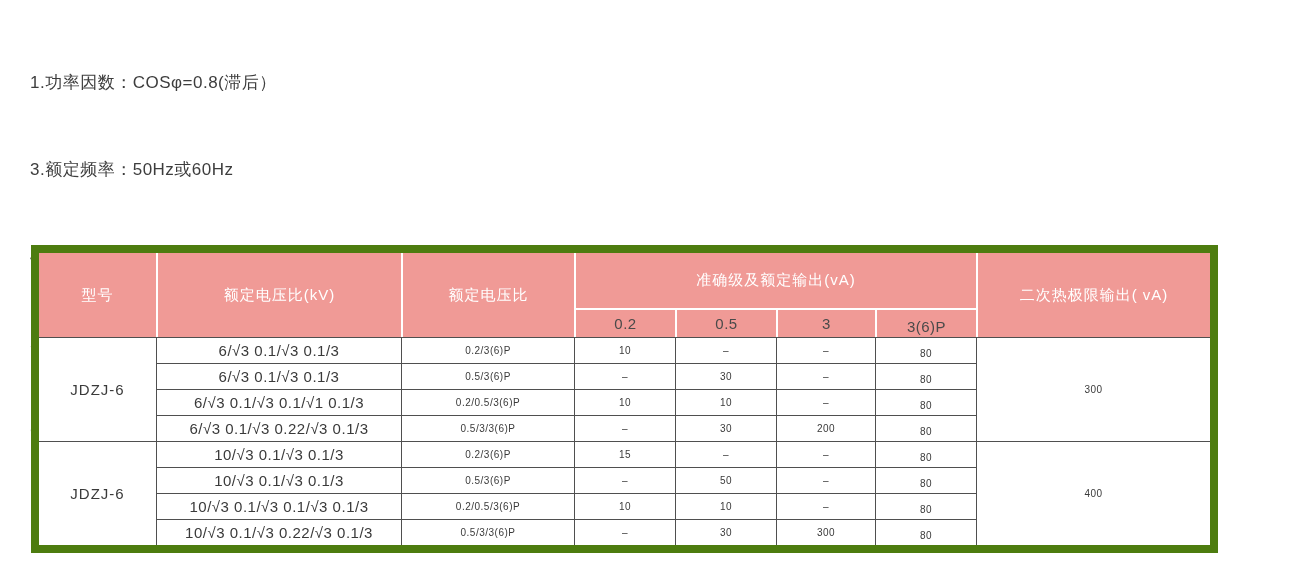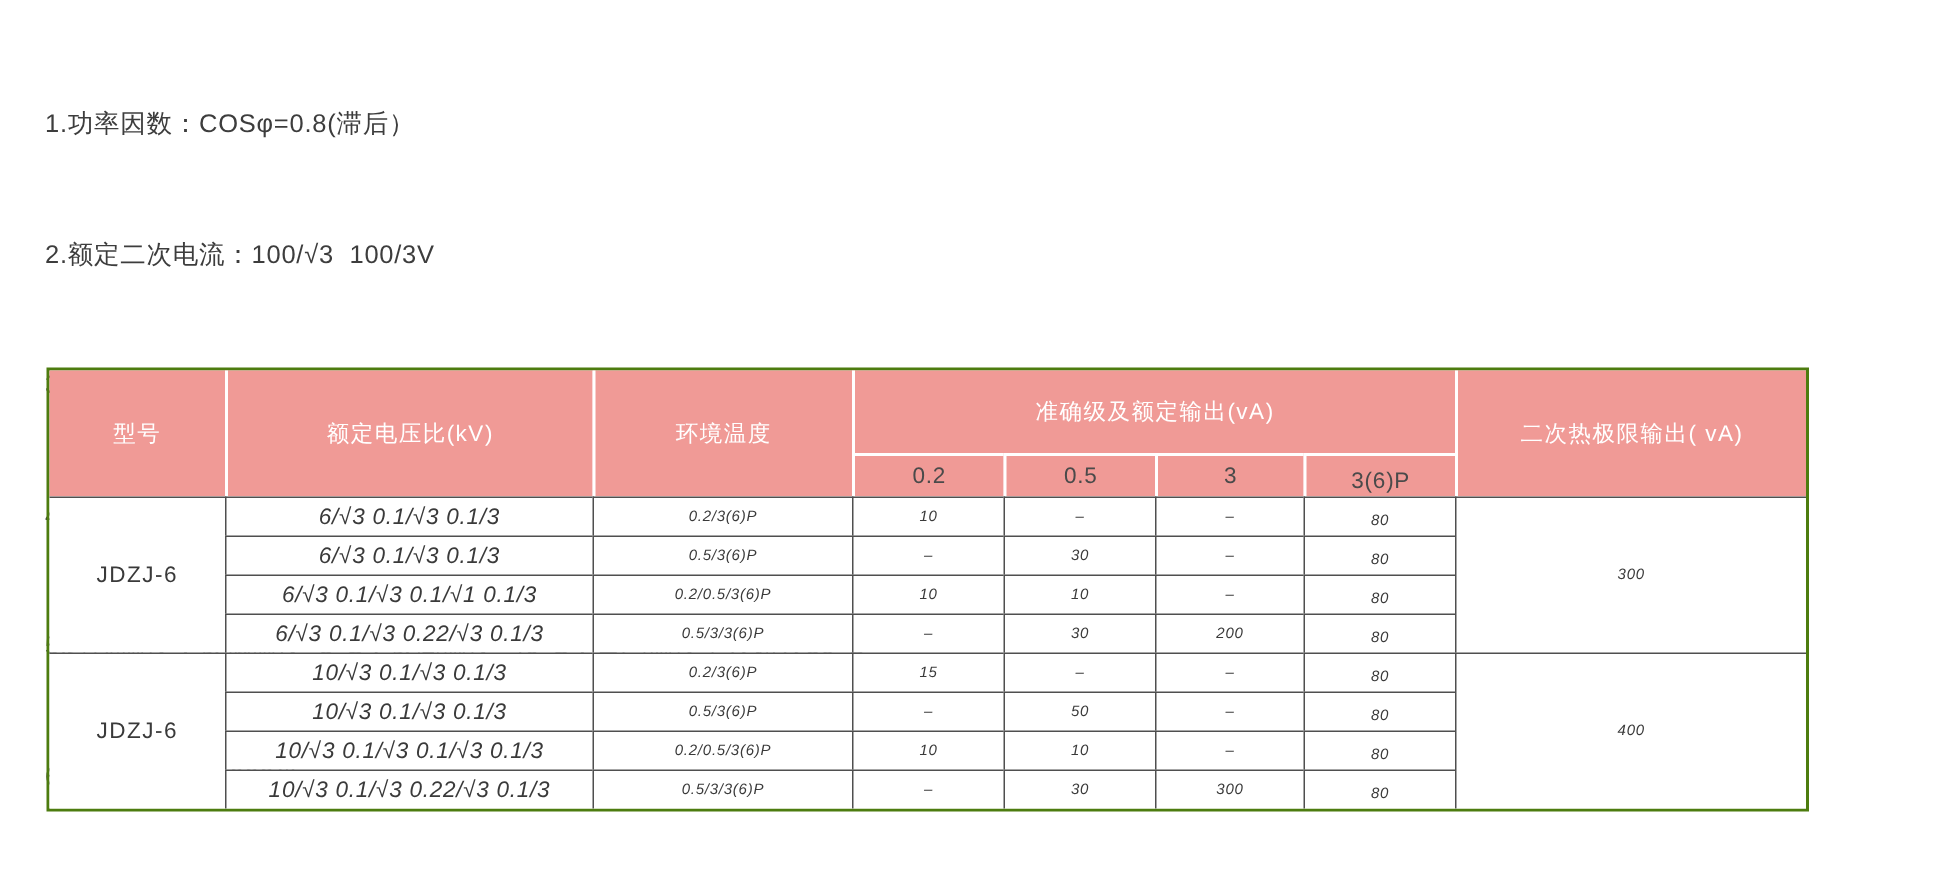--- a/index.html
+++ b/index.html
@@ -19,21 +19,21 @@
     color: #3d3d3d; letter-spacing: 0.5px;
     white-space: pre;
   }
   .notes div { height: 29px; }
 
   
   table.spec {
     position: absolute; left: 31px; top: 245px;
     border-collapse: separate; border-spacing: 0;
     table-layout: fixed; width: 1171px;
-    border: 2px solid #4d7c0f;
+    border: 8px solid #4d7c0f;
     font-size: 15px;
   }
   table.spec td, table.spec th {
     padding: 0; margin: 0;
     text-align: center; vertical-align: middle;
     overflow: hidden; white-space: nowrap;
     font-weight: normal;
   }
   
   .hd {
@@ -43,34 +43,33 @@
   }
   .hd-sep-l { border-left: 2px solid #ffffff; }
   .hd-sep-t { border-top: 2px solid #ffffff; }
   .hd-sub { color: #4a4a4a; letter-spacing: 0.5px; }
   tr.hrow1 { height: 55px; }
   tr.hrow2 { height: 29px; }
 
   
   tr.brow { height: 26px; }
   .bd { background: #ffffff; color: #3a3a3a; border-top: 1px solid #4f4f4f; }
-  .bd-l { border-left: 1px solid #4f4f4f; font-style: italic; }
+  .bd-l { border-left: 1px solid #4f4f4f; }
   .ratio { letter-spacing: 0.5px; font-size: 15px; }
   .num { font-size: 10px; letter-spacing: 0.5px; }
   .model { font-size: 15px; letter-spacing: 1px; }
   .drop { position: relative; top: 3px; text-align: right; }
 </style>
 </head>
 <body>
 
 <div class="page">
 
   <div class="notes">
     <div>1.功率因数：COSφ=0.8(滞后）</div>
-    <div>2.额定二次电流：100/√3  100/3V</div>
     <div>3.额定频率：50Hz或60Hz</div>
     <div>4.防污等级：Ⅱ级</div>
     <div>5.环境温度：最低温度–5℃，最高温度+40℃，日均温度不过超过30℃</div>
     <div>6.海拔高度：&lt;1000米</div>
     
   </div>
 
   <table class="spec">
     <colgroup>
       <col style="width:117px">
@@ -80,21 +79,21 @@
         <col style="width:101px">
         <col style="width:99px">
       <col style="width:101px">
         <col style="width:234px">
     </colgroup>
 
     <tbody>
         <tr class="hrow1">
       <td class="hd" rowspan="2">型号</td>
       <td class="hd hd-sep-l" rowspan="2">额定电压比(kV)</td>
-      <td class="hd hd-sep-l" rowspan="2">环境温度</td>
+      <td class="hd hd-sep-l" rowspan="2">额定电压比</td>
       <td class="hd hd-sep-l" colspan="4">准确级及额定输出(vA)</td>
       <td class="hd hd-sep-l" rowspan="2">二次热极限输出( vA)</td>
     </tr>
 
     <tr class="hrow2">
       <td class="hd hd-sub hd-sep-l hd-sep-t">0.2</td>
       <td class="hd hd-sub hd-sep-l hd-sep-t">0.5</td>
       <td class="hd hd-sub hd-sep-l hd-sep-t">3</td>
       <td class="hd hd-sub hd-sep-l hd-sep-t"><span class="drop">3(6)P</span></td>
     </tr>

